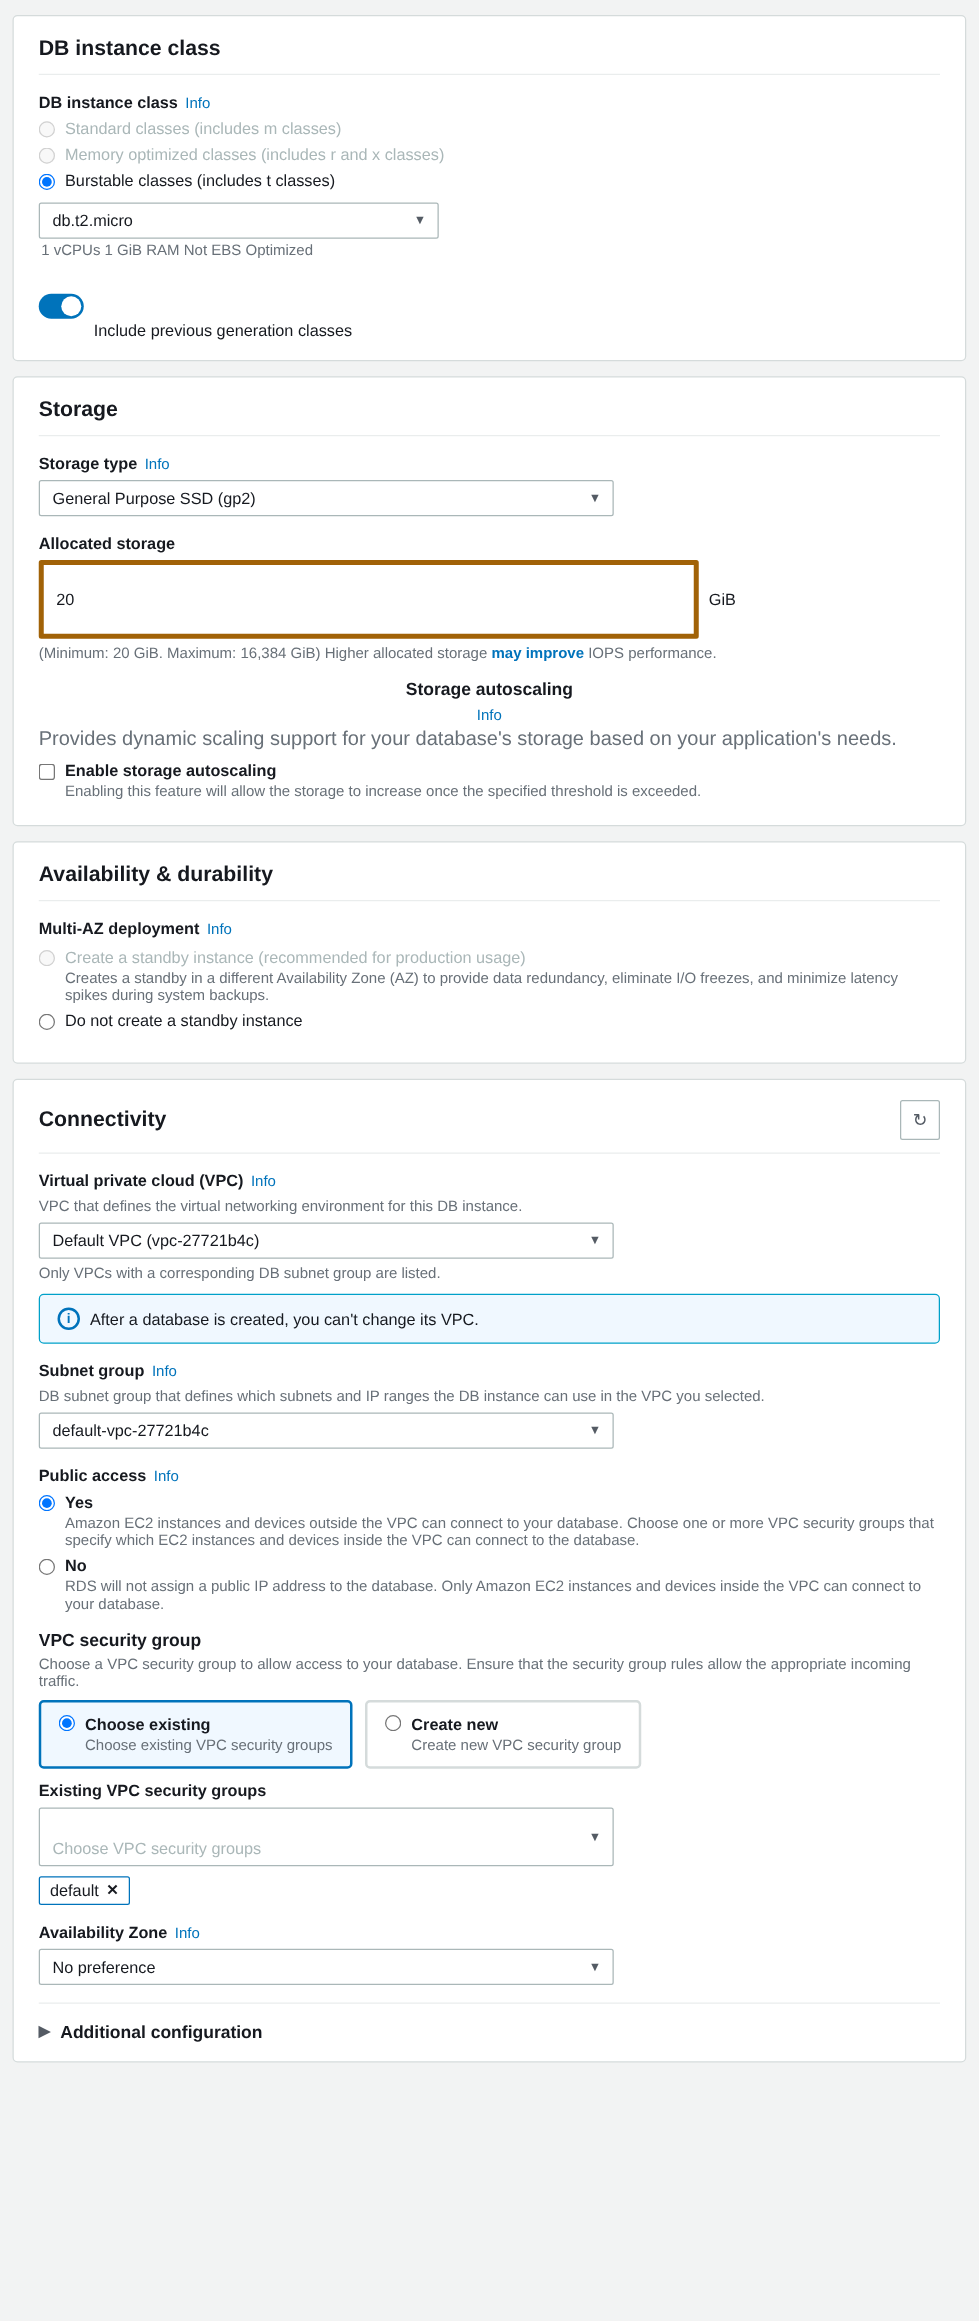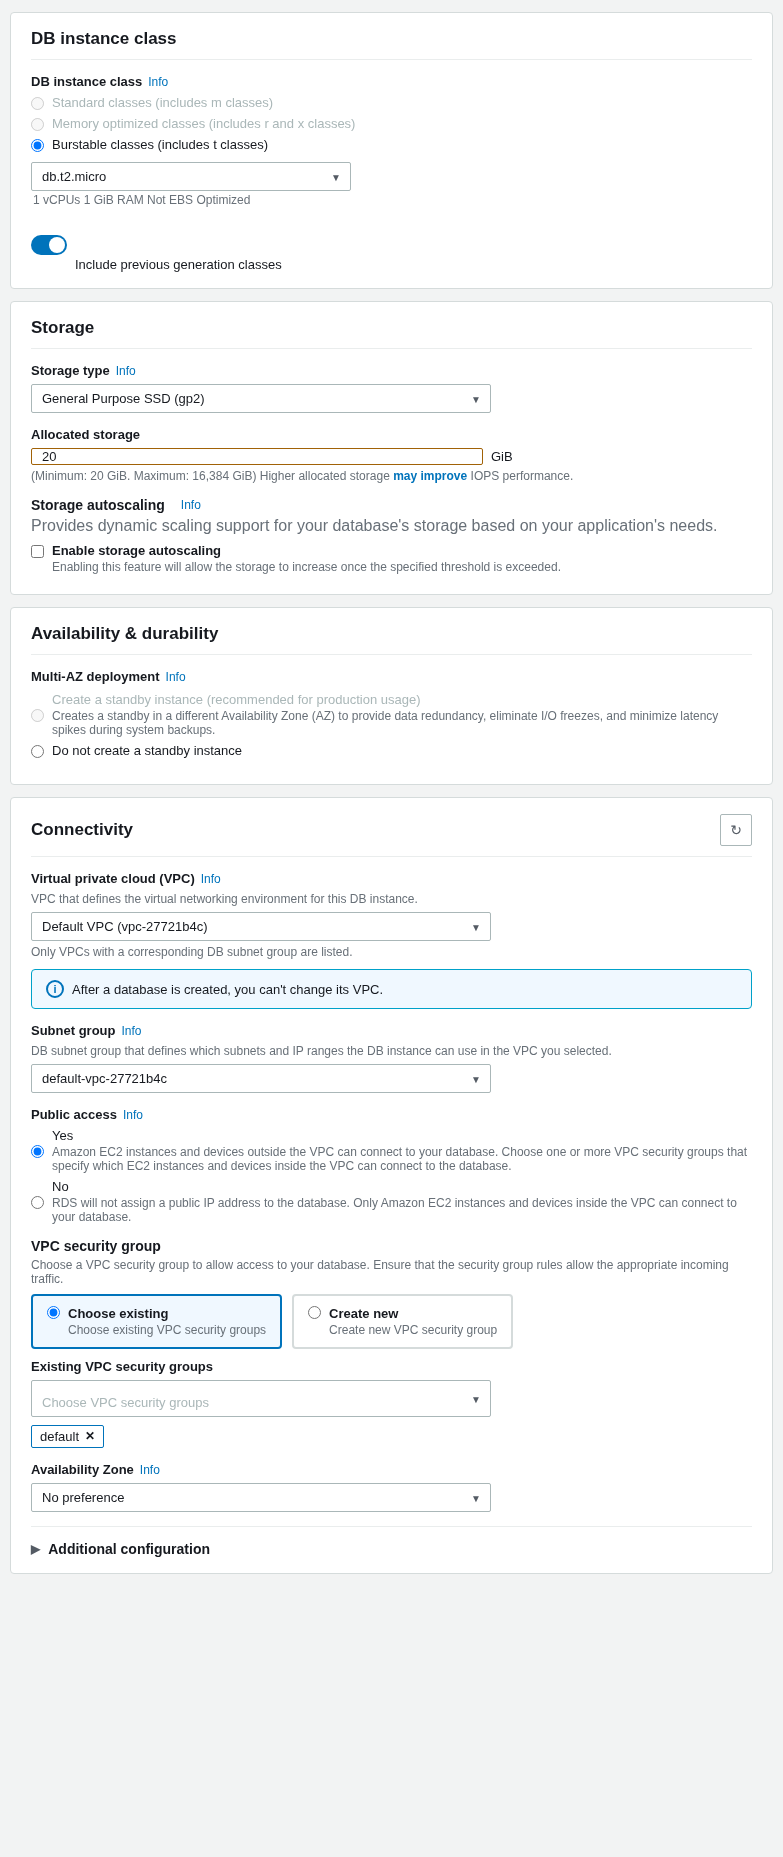--- a/index.html
+++ b/index.html
@@ -37,21 +37,21 @@
     .info-link {
       color: #0073bb;
       font-size: 12px;
       font-weight: 400;
       cursor: pointer;
       text-decoration: none;
     }
     .radio-group { margin-bottom: 10px; }
     .radio-item {
       display: flex;
-      align-items: center;
+      align-items: flex-start;
       margin-bottom: 6px;
       gap: 8px;
     }
     .radio-item input[type="radio"] {
       margin-top: 2px;
       flex-shrink: 0;
     }
     .radio-label { font-size: 13px; color: #16191f; }
     .radio-label.disabled { color: #aab7b8; }
     .radio-desc { font-size: 12px; color: #687078; margin-top: 2px; }
@@ -127,42 +127,43 @@
     .storage-select-wrapper select {
       width: 460px;
     }
     .allocated-input-wrapper {
       display: flex;
       align-items: center;
       gap: 8px;
       margin-bottom: 4px;
     }
     .allocated-input-wrapper input {
-      width: 452px;
-      border: 1px solid #a16207;
+      width: 528px;
+      border: 4px solid #a16207;
       border-radius: 2px;
-      padding: 0 10px;
+      padding: 20px 10px;
       font-size: 13px;
       color: #16191f;
     }
     .unit-label { font-size: 13px; color: #16191f; }
     .hint-text {
       font-size: 12px;
       color: #687078;
       margin-top: 2px;
     }
     .hint-text a { color: #0073bb; font-weight: 600; }
     .autoscaling-section { margin-top: 14px; }
     .autoscaling-title {
       font-size: 14px;
       font-weight: 700;
       display: flex;
       align-items: center;
-      gap: 16px;
+      gap: 6px;
       margin-bottom: 4px;
+      flex-direction: column;
     }
     .autoscaling-desc { font-size: 16px; color: #687078; margin-bottom: 8px; }
     .checkbox-item {
       display: flex;
       align-items: flex-start;
       gap: 8px;
       margin-bottom: 4px;
     }
     .checkbox-item input[type="checkbox"] { margin-top: 2px; flex-shrink: 0; }
     .checkbox-label { font-size: 13px; color: #16191f; font-weight: 600; }
@@ -231,21 +232,21 @@
     }
     .subnet-select-wrapper {
       width: 460px;
     }
     .subnet-select-wrapper select {
       width: 460px;
     }
     .field-group { margin-bottom: 14px; }
     .field-hint { font-size: 12px; color: #687078; margin-bottom: 6px; }
     .public-access-group { margin-bottom: 14px; }
-    .radio-bold { font-weight: 400; }
+    .radio-bold { font-weight: 700; }
     .vpc-sg-section { margin-bottom: 14px; }
     .vpc-sg-title { font-size: 14px; font-weight: 700; margin-bottom: 4px; }
     .vpc-sg-desc { font-size: 12px; color: #687078; margin-bottom: 8px; }
     .choose-cards {
       display: flex;
       gap: 10px;
       margin-bottom: 10px;
     }
     .choose-card {
       border: 2px solid #d5dbdb;
@@ -282,21 +283,21 @@
       font-size: 10px;
       color: #545b64;
       pointer-events: none;
     }
     .existing-sg-wrapper select {
       appearance: none;
       -webkit-appearance: none;
       background: #fff;
       border: 1px solid #aab7b8;
       border-radius: 2px;
-      padding: 14px 30px 6px 10px;
+      padding: 24px 30px 6px 10px;
       font-size: 13px;
       cursor: pointer;
     }
     .tag-item {
       display: inline-flex;
       align-items: flex-start;
       border: 1px solid #0073bb;
       border-radius: 2px;
       padding: 3px 8px;
       font-size: 13px;

